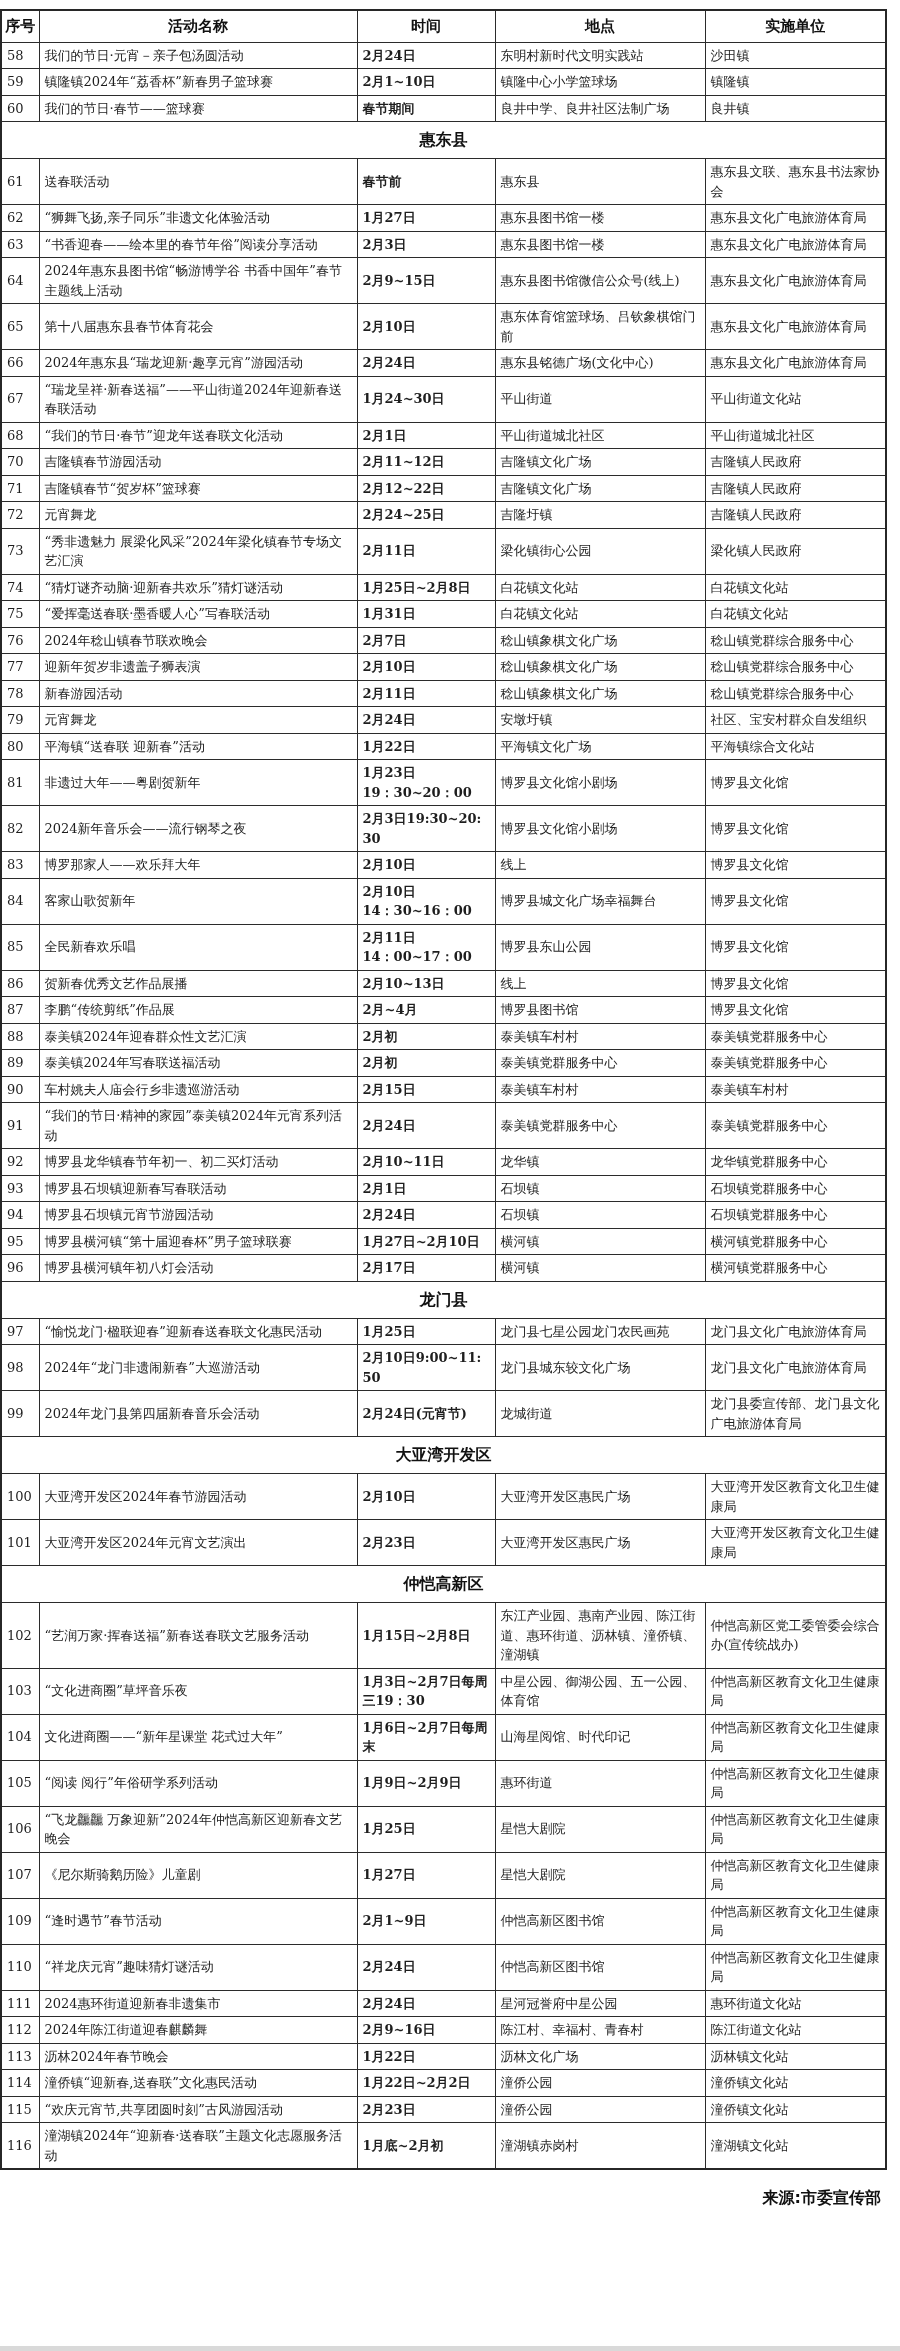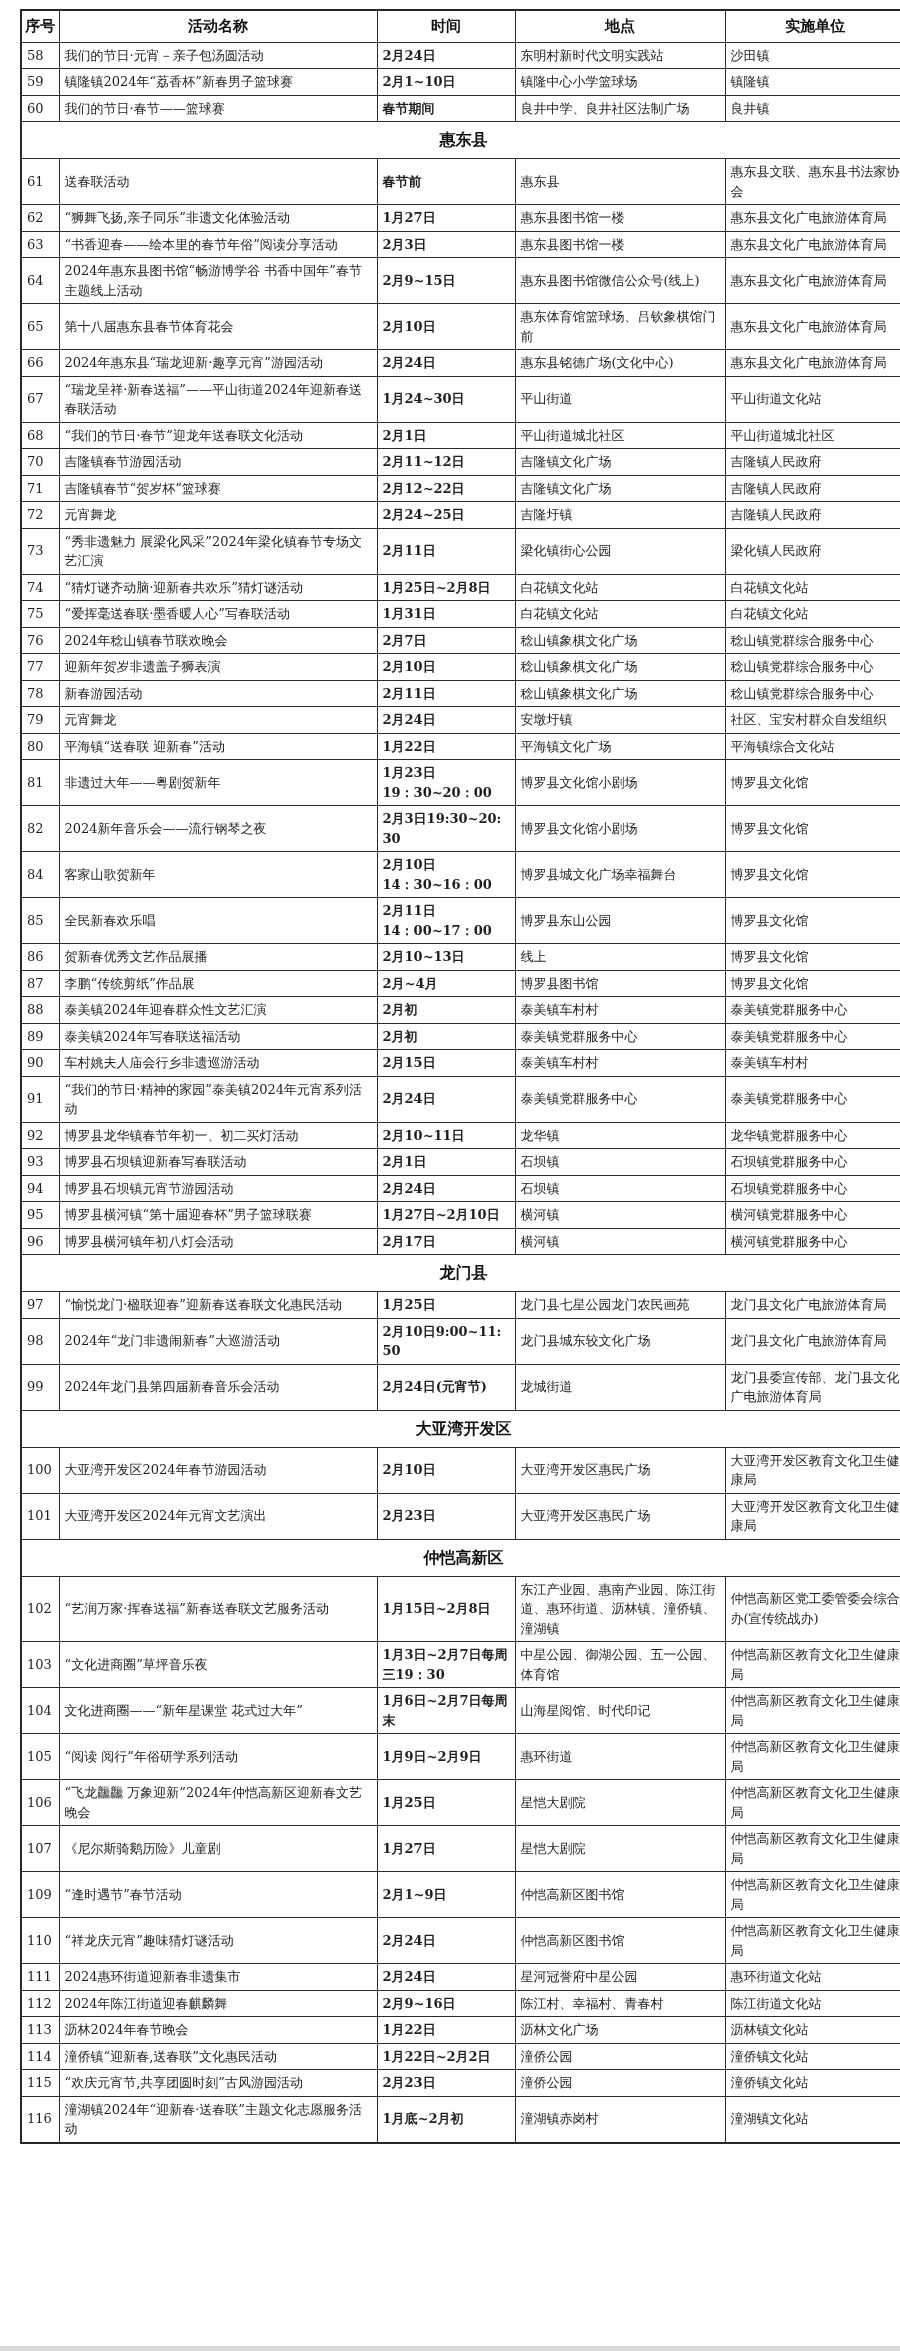--- a/index.html
+++ b/index.html
@@ -9,21 +9,21 @@
   }
   body {
     width: 900px;
     height: 2351px;
     position: relative;
     font-family: "DejaVu Serif", "Liberation Serif", serif;
     color: #1e1e1e;
     box-sizing: border-box;
   }
   .page {
-    padding: 9px 7px 0 20px;
+    padding: 9px 7px 0 0;
   }
   table.activity-table {
     width: 885px;
     border-collapse: collapse;
     table-layout: fixed;
     border: 2px solid #272727;
   }
   table.activity-table th,
   table.activity-table td {
     border: 1px solid #2b2b2b;
@@ -264,20 +264,27 @@
           <td class="c-org">博罗县文化馆</td>
         </tr>
         <tr>
           <td class="c-no">82</td>
           <td class="c-name">2024新年音乐会——流行钢琴之夜</td>
           <td class="c-time">2月3日19:30~20:30</td>
           <td class="c-place">博罗县文化馆小剧场</td>
           <td class="c-org">博罗县文化馆</td>
         </tr>
         <tr>
+          <td class="c-no">83</td>
+          <td class="c-name">博罗那家人——欢乐拜大年</td>
+          <td class="c-time">2月10日</td>
+          <td class="c-place">线上</td>
+          <td class="c-org">博罗县文化馆</td>
+        </tr>
+        <tr>
           <td class="c-no">84</td>
           <td class="c-name">客家山歌贺新年</td>
           <td class="c-time">2月10日
 14：30~16：00</td>
           <td class="c-place">博罗县城文化广场幸福舞台</td>
           <td class="c-org">博罗县文化馆</td>
         </tr>
         <tr>
           <td class="c-no">85</td>
           <td class="c-name">全民新春欢乐唱</td>
@@ -501,15 +508,16 @@
         <tr>
           <td class="c-no">116</td>
           <td class="c-name">潼湖镇2024年“迎新春·送春联”主题文化志愿服务活动</td>
           <td class="c-time">1月底~2月初</td>
           <td class="c-place">潼湖镇赤岗村</td>
           <td class="c-org">潼湖镇文化站</td>
         </tr>
       </tbody>
   </table>
 
+  <div class="footer-source">来源:市委宣传部</div>
 </div>
 
 <div class="bottom-strip"></div>
 
 </body></html>

